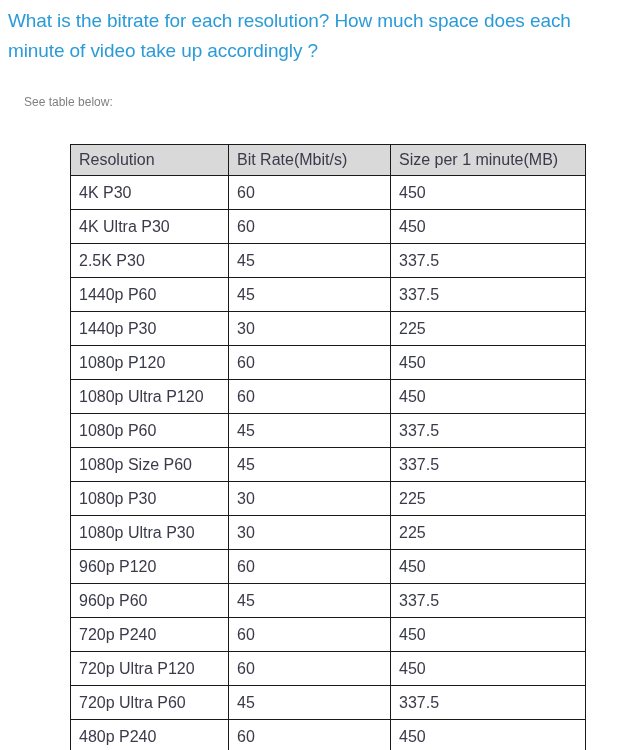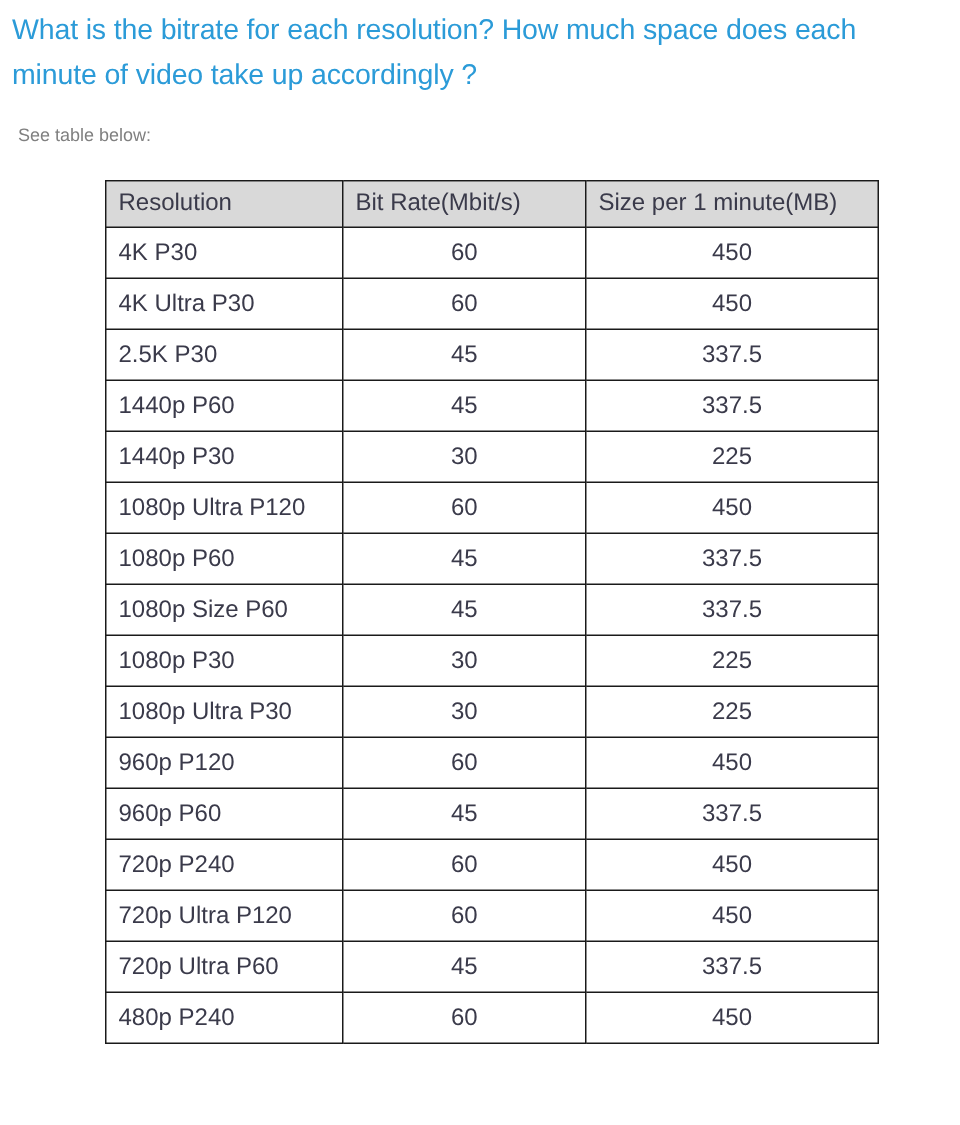--- a/index.html
+++ b/index.html
@@ -27,21 +27,21 @@
     font-weight: 400;
     padding: 6px 10px 0 8px;
     letter-spacing: -0.1px;
     margin: 0;
   }
   .subtext {
     color: #808080;
     font-size: 12px;
     line-height: 16px;
     padding: 12px 0 0 8px;
-    margin: 4px;
+    margin: 16px;
   }
   .table-wrap {
     padding: 18px 0 0 70px;
   }
   table.bitrate-table {
     border-collapse: collapse;
     width: 515px;
     table-layout: fixed;
     font-size: 12px;
   }
@@ -60,21 +60,21 @@
     background: #d9d9d9;
     text-align: left;
     height: 31px;
     font-weight: 400;
   }
   table.bitrate-table td.res-cell {
     text-align: left;
     margin-top: 12px;
   }
   table.bitrate-table td.num-cell {
-    text-align: center;
+    text-align: left;
   }
   col.c-res { width: 158px; }
   col.c-rate { width: 162px; }
   col.c-size { width: 195px; }
 </style>
 </head>
 <body>
 
 <div class="page">
 
@@ -114,20 +114,25 @@
           </tr>
           <tr>
             <td class="res-cell">1440p P60</td>
             <td class="num-cell">45</td>
             <td class="num-cell">337.5</td>
           </tr>
           <tr>
             <td class="res-cell">1440p P30</td>
             <td class="num-cell">30</td>
             <td class="num-cell">225</td>
+          </tr>
+          <tr>
+            <td class="res-cell">1080p P120</td>
+            <td class="num-cell">60</td>
+            <td class="num-cell">450</td>
           </tr>
           <tr>
             <td class="res-cell">1080p Ultra P120</td>
             <td class="num-cell">60</td>
             <td class="num-cell">450</td>
           </tr>
           <tr>
             <td class="res-cell">1080p P60</td>
             <td class="num-cell">45</td>
             <td class="num-cell">337.5</td>

